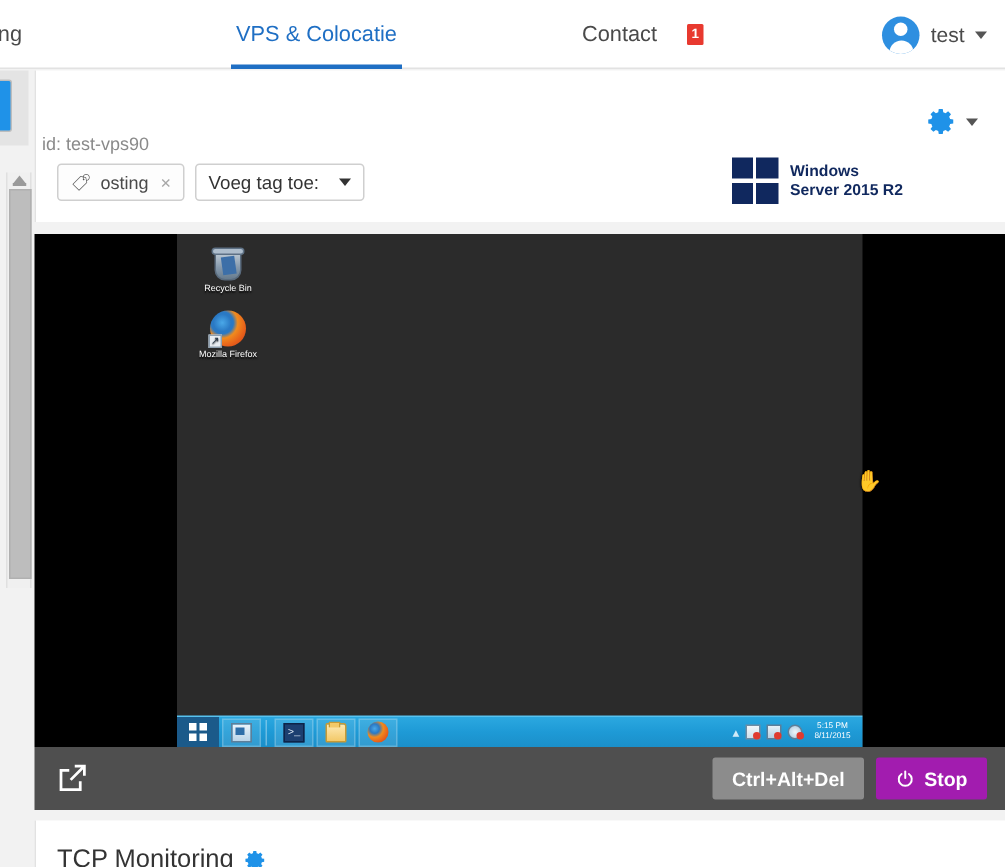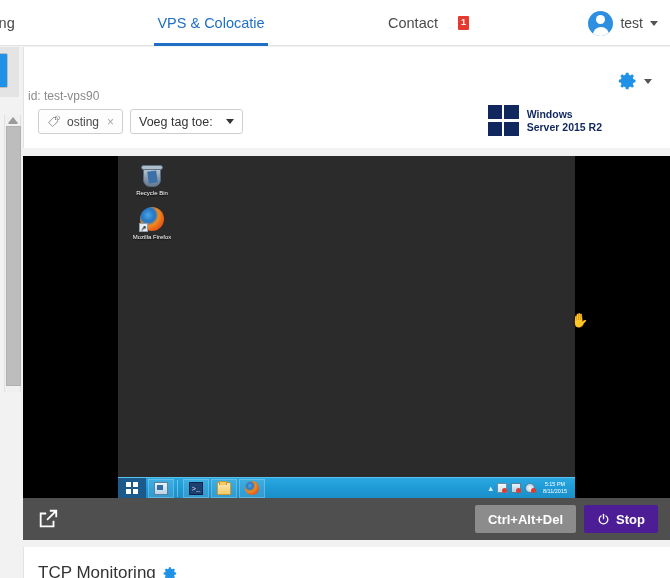--- a/index.html
+++ b/index.html
@@ -353,21 +353,21 @@
     height: 28px;
     display: inline-flex; align-items: center; gap: 6px;
     padding: 0 13px;
     font-size: 13px; font-weight: bold;
     color: #ffffff;
     border: none; border-radius: 2px;
     cursor: pointer;
     font-family: "Liberation Sans", sans-serif;
   }
   .btn-grey { background: #8c8c8c; }
-  .btn-blue { background: #4c1d95; }
+  .btn-blue { background: #a21caf; }
 
   
   .bottom {
     position: absolute; left: 23px; top: 547px;
     width: 647px; height: 31px;
     background: #ffffff;
     border-left: 1px solid #e2e2e2;
   }
   .bottom-gap {
     position: absolute; left: 23px; top: 540px;

